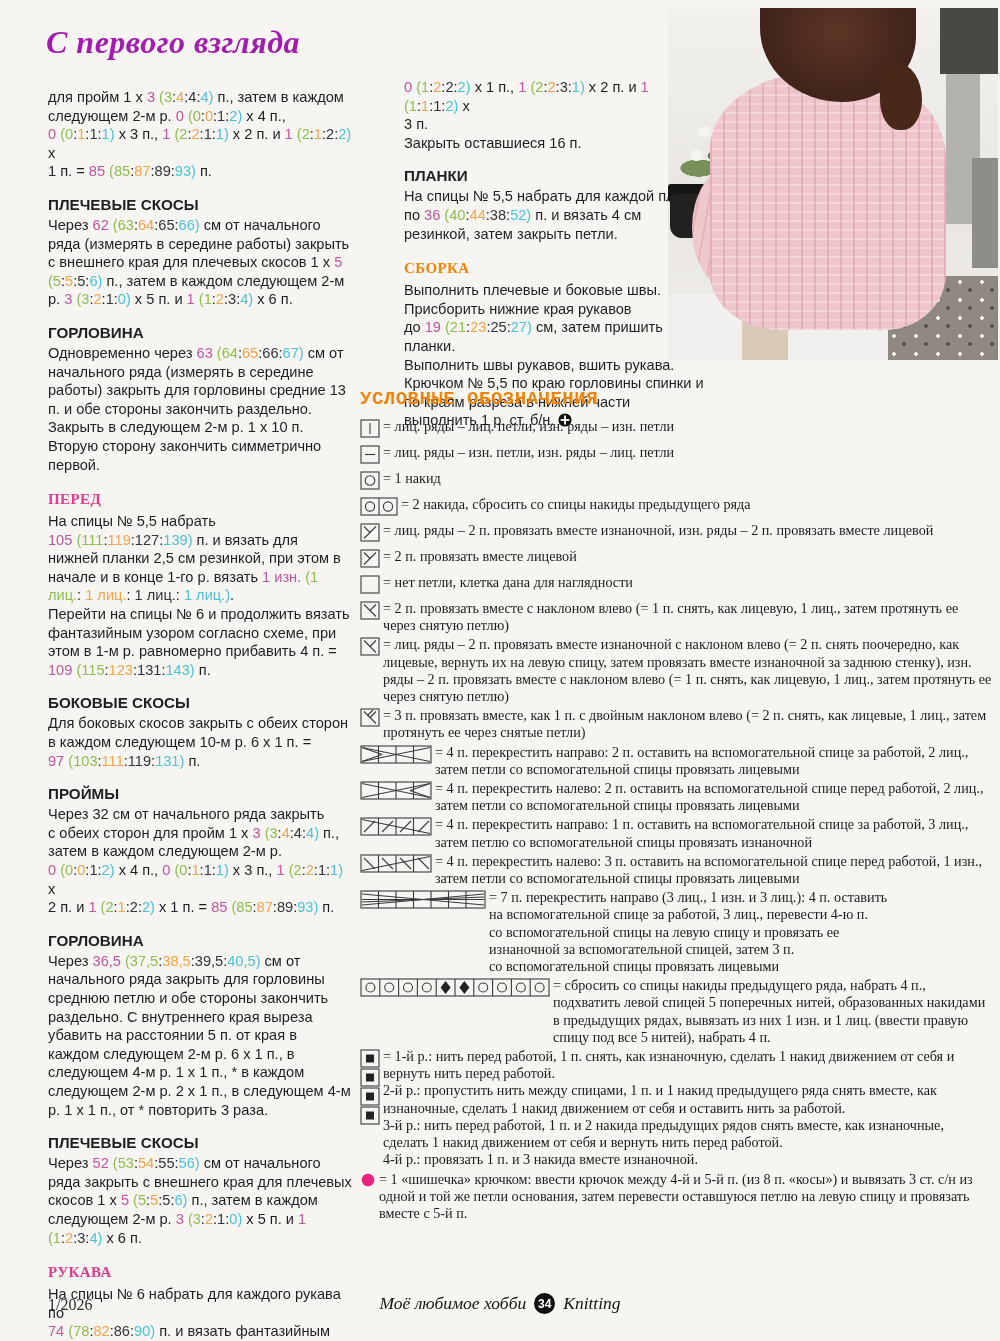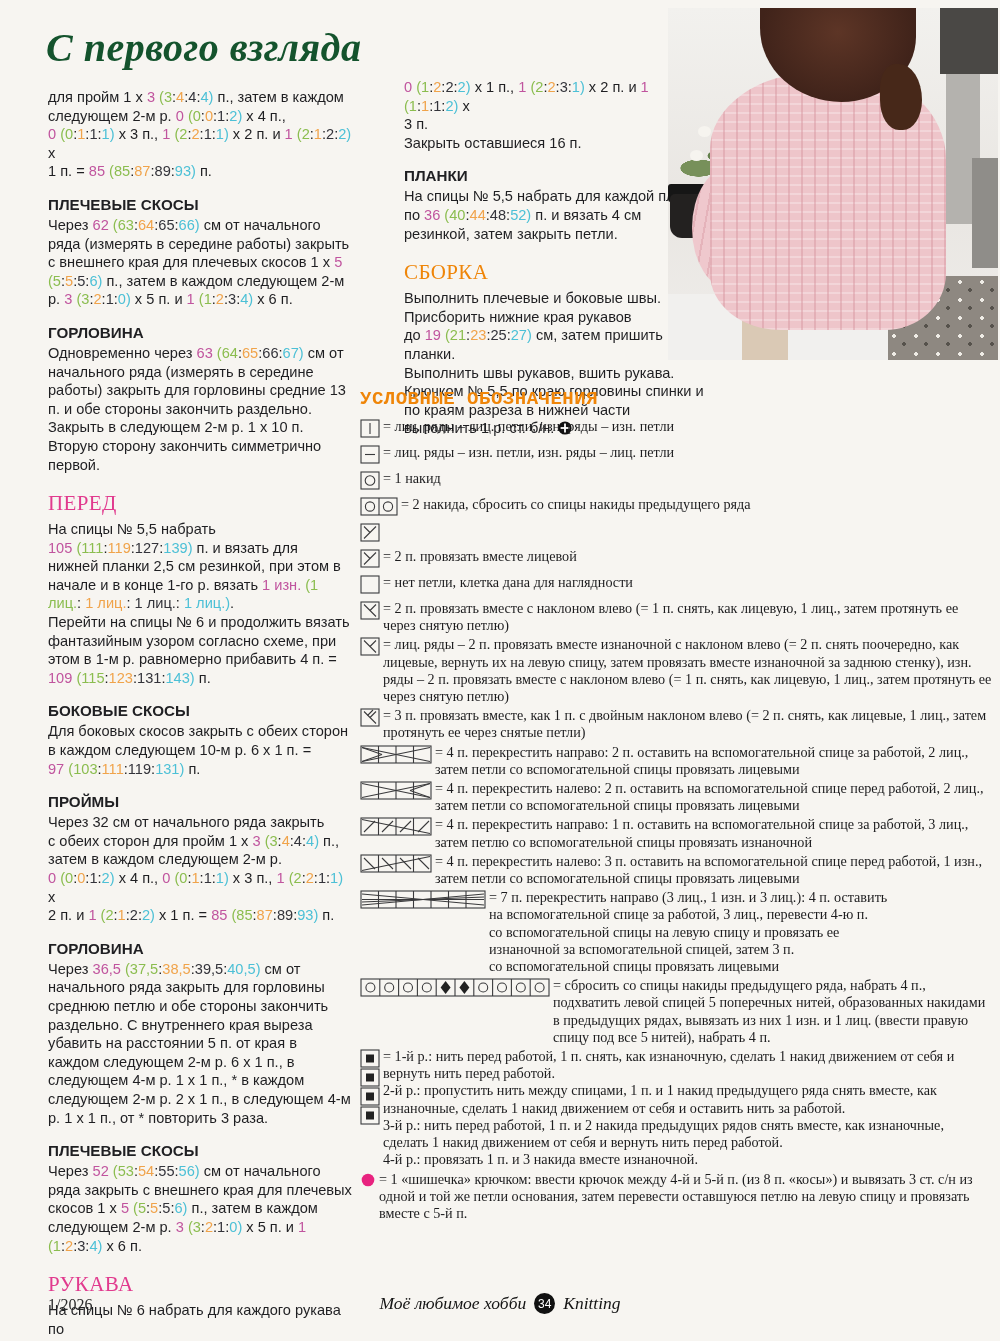--- a/index.html
+++ b/index.html
@@ -1,25 +1,25 @@
 <!DOCTYPE html>
 <html lang="ru" style="--s1: #c0549e; --s2: #8bbd4f; --s3: #f0a34a; --s4: #33333a; --s5: #4cc0d6; --hpink: #e13a8e; --horange: #ef8508;"><head>
 <meta charset="utf-8">
 <style>
   html,body{margin:0;padding:0;background:#e8e6e2;}
   .page{position:relative;width:1000px;height:1341px;background:#f7f5f1;overflow:hidden;
         font-family:"Liberation Sans",sans-serif;color:#1f1f22;}
   .title{position:absolute;left:46px;top:24px;margin:0;font-family:"Liberation Serif",serif;
-         font-style:italic;font-weight:600;font-size:40px;color:#14532d;letter-spacing:.5px;}
+         font-style:italic;font-weight:600;font-size:32px;color:#a21caf;letter-spacing:.5px;}
   .col{position:absolute;width:304px;}
   .col.left{left:48px;top:88px;}
   .col.mid{left:360px;top:78px;width:302px;margin-left:44px;}
   .para{font-size:14.6px;line-height:18.6px;margin:0;white-space:pre-line;}
   .h-black{font-size:15.2px;font-weight:bold;margin:15px 0 3px;}
-  .h-pink,.h-orange{font-family:"Liberation Serif",serif;font-weight:normal;font-size:21px;
+  .h-pink,.h-orange{font-family:"Liberation Serif",serif;font-weight:bold;font-size:15px;
          letter-spacing:.4px;margin:17px 0 4px;}
   .h-pink{color:var(--hpink,#e13a8e);}
   .h-orange{color:var(--horange,#ef8508);}
   .s1{color:var(--s1,#c0549e);} .s2{color:var(--s2,#8bbd4f);} .s3{color:var(--s3,#f0a34a);}
   .s4{color:var(--s4,#33333a);} .s5{color:var(--s5,#4cc0d6);}
   .end-marker{display:inline-block;vertical-align:-2px;}
   
   .legend{position:absolute;left:360px;top:388px;width:632px;}
   .legend-title{font-family:Liberation Mono, monospace;font-weight:bold;font-size:19px;
         color:var(--horange,#ef8508);letter-spacing:.5px;margin:0 0 8px;}
@@ -61,21 +61,21 @@
   .ph-strand{left:212px;top:56px;width:42px;height:66px;background:#472819;border-radius:40% 60% 50% 50%;}
   .ph-face{left:122px;top:24px;width:40px;height:50px;background:#d8ab92;
       border-radius:50% 50% 46% 54%;box-shadow:inset -6px -4px 8px rgba(150,90,70,.35);}
   
   .footer-left{position:absolute;left:48px;top:1296px;font-family:"Liberation Serif",serif;
       font-size:16px;color:#2a2a2a;}
   .footer-center{position:absolute;left:0;right:0;top:1293px;display:flex;justify-content:center;
       align-items:center;gap:8px;font-family:"Liberation Serif",serif;font-style:italic;
       font-size:17.5px;color:#141414;}
   .badge{width:21px;height:21px;border-radius:50%;background:#111;color:#fff;display:inline-flex;
-      align-items:center;justify-content:center;font-style:normal;font-size:12px;font-weight:normal;
+      align-items:center;justify-content:center;font-style:normal;font-size:12px;font-weight:bold;
       font-family:"Liberation Sans",sans-serif;}
 </style>
 </head>
 <body>
 
 <div class="page">
   <h1 class="title">С первого взгляда</h1>
 
   <div class="col left" id="col-left">
       <div class="para"><span>для пройм 1 х </span><span class="s1">3</span><span class="s2"> (3</span><span>:</span><span class="s3">4</span><span>:</span><span class="s4">4</span><span>:</span><span class="s5">4)</span><span> п., затем в каждом следующем 2-м р. </span><span class="s1">0</span><span class="s2"> (0</span><span>:</span><span class="s3">0</span><span>:</span><span class="s4">1</span><span>:</span><span class="s5">2)</span><span> х 4 п.,
@@ -108,21 +108,21 @@
       <div class="h-pink">РУКАВА</div>
       <div class="para"><span>На спицы № 6 набрать для каждого рукава по
 </span><span class="s1">74</span><span class="s2"> (78</span><span>:</span><span class="s3">82</span><span>:</span><span class="s4">86</span><span>:</span><span class="s5">90)</span><span> п. и вязать фантазийным узором. Убавить в соответствии со схемой 18 п. =
 </span></div>
     </div>
   <div class="col mid" id="col-mid">
       <div class="para"><span class="s1">0</span><span class="s2"> (1</span><span>:</span><span class="s3">2</span><span>:</span><span class="s4">2</span><span>:</span><span class="s5">2)</span><span> х 1 п., </span><span class="s1">1</span><span class="s2"> (2</span><span>:</span><span class="s3">2</span><span>:</span><span class="s4">3</span><span>:</span><span class="s5">1)</span><span> х 2 п. и </span><span class="s1">1</span><span class="s2"> (1</span><span>:</span><span class="s3">1</span><span>:</span><span class="s4">1</span><span>:</span><span class="s5">2)</span><span> х
 3 п.
 Закрыть оставшиеся 16 п.</span></div>
       <div class="h-black">ПЛАНКИ</div>
-      <div class="para"><span>На спицы № 5,5 набрать для каждой планки по </span><span class="s1">36</span><span class="s2"> (40</span><span>:</span><span class="s3">44</span><span>:</span><span class="s4">48</span><span>:</span><span class="s5">52)</span><span> п. и вязать 4 см резинкой, затем закрыть петли.</span></div>
+      <div class="para"><span>На спицы № 5,5 набрать для каждой планки по </span><span class="s1">36</span><span class="s2"> (40</span><span>:</span><span class="s3">44</span><span>:</span><span class="s4">38</span><span>:</span><span class="s5">52)</span><span> п. и вязать 4 см резинкой, затем закрыть петли.</span></div>
       <div class="h-orange">СБОРКА</div>
       <div class="para"><span>Выполнить плечевые и боковые швы.
 Присборить нижние края рукавов
 до </span><span class="s1">19</span><span class="s2"> (21</span><span>:</span><span class="s3">23</span><span>:</span><span class="s4">25</span><span>:</span><span class="s5">27)</span><span> см, затем пришить планки.
 Выполнить швы рукавов, вшить рукава.
 Крючком № 5,5 по краю горловины спинки и по краям разреза в нижней части выполнить 1 р. ст. б/н. </span><span class="end-marker"><svg width="14" height="14" viewBox="0 0 14 14">
             <circle cx="7" cy="7" r="6.6" fill="#111"></circle>
             <line x1="7" y1="2.6" x2="7" y2="11.4" stroke="#fff" stroke-width="1.8"></line>
             <line x1="2.6" y1="7" x2="11.4" y2="7" stroke="#fff" stroke-width="1.8"></line>
           </svg></span></div>
@@ -180,20 +180,21 @@
               <circle cx="28" cy="9.5" r="4.6"></circle>
             </svg></span>
           <span class="leg-text">= 2 накида, сбросить со спицы накиды предыдущего ряда</span>
         </div>
         <div class="leg-item">
           <span class="leg-sym"><svg class="symsvg" width="20" height="19" viewBox="0 0 20 19">
               <rect x="1" y="1" width="18" height="17"></rect>
               <line x1="4" y1="15.5" x2="16" y2="3.5"></line>
               <line x1="4" y1="3.5" x2="10" y2="9.5"></line>
             </svg></span>
+          <span class="leg-text">= лиц. ряды – 2 п. провязать вместе изнаночной, изн. ряды – 2 п. провязать вместе лицевой</span>
         </div>
         <div class="leg-item">
           <span class="leg-sym"><svg class="symsvg" width="20" height="19" viewBox="0 0 20 19">
               <rect x="1" y="1" width="18" height="17"></rect>
               <line x1="4" y1="15.5" x2="16" y2="3.5"></line>
               <line x1="4" y1="3.5" x2="10" y2="9.5"></line>
             </svg></span>
           <span class="leg-text">= 2 п. провязать вместе лицевой</span>
         </div>
         <div class="leg-item">

